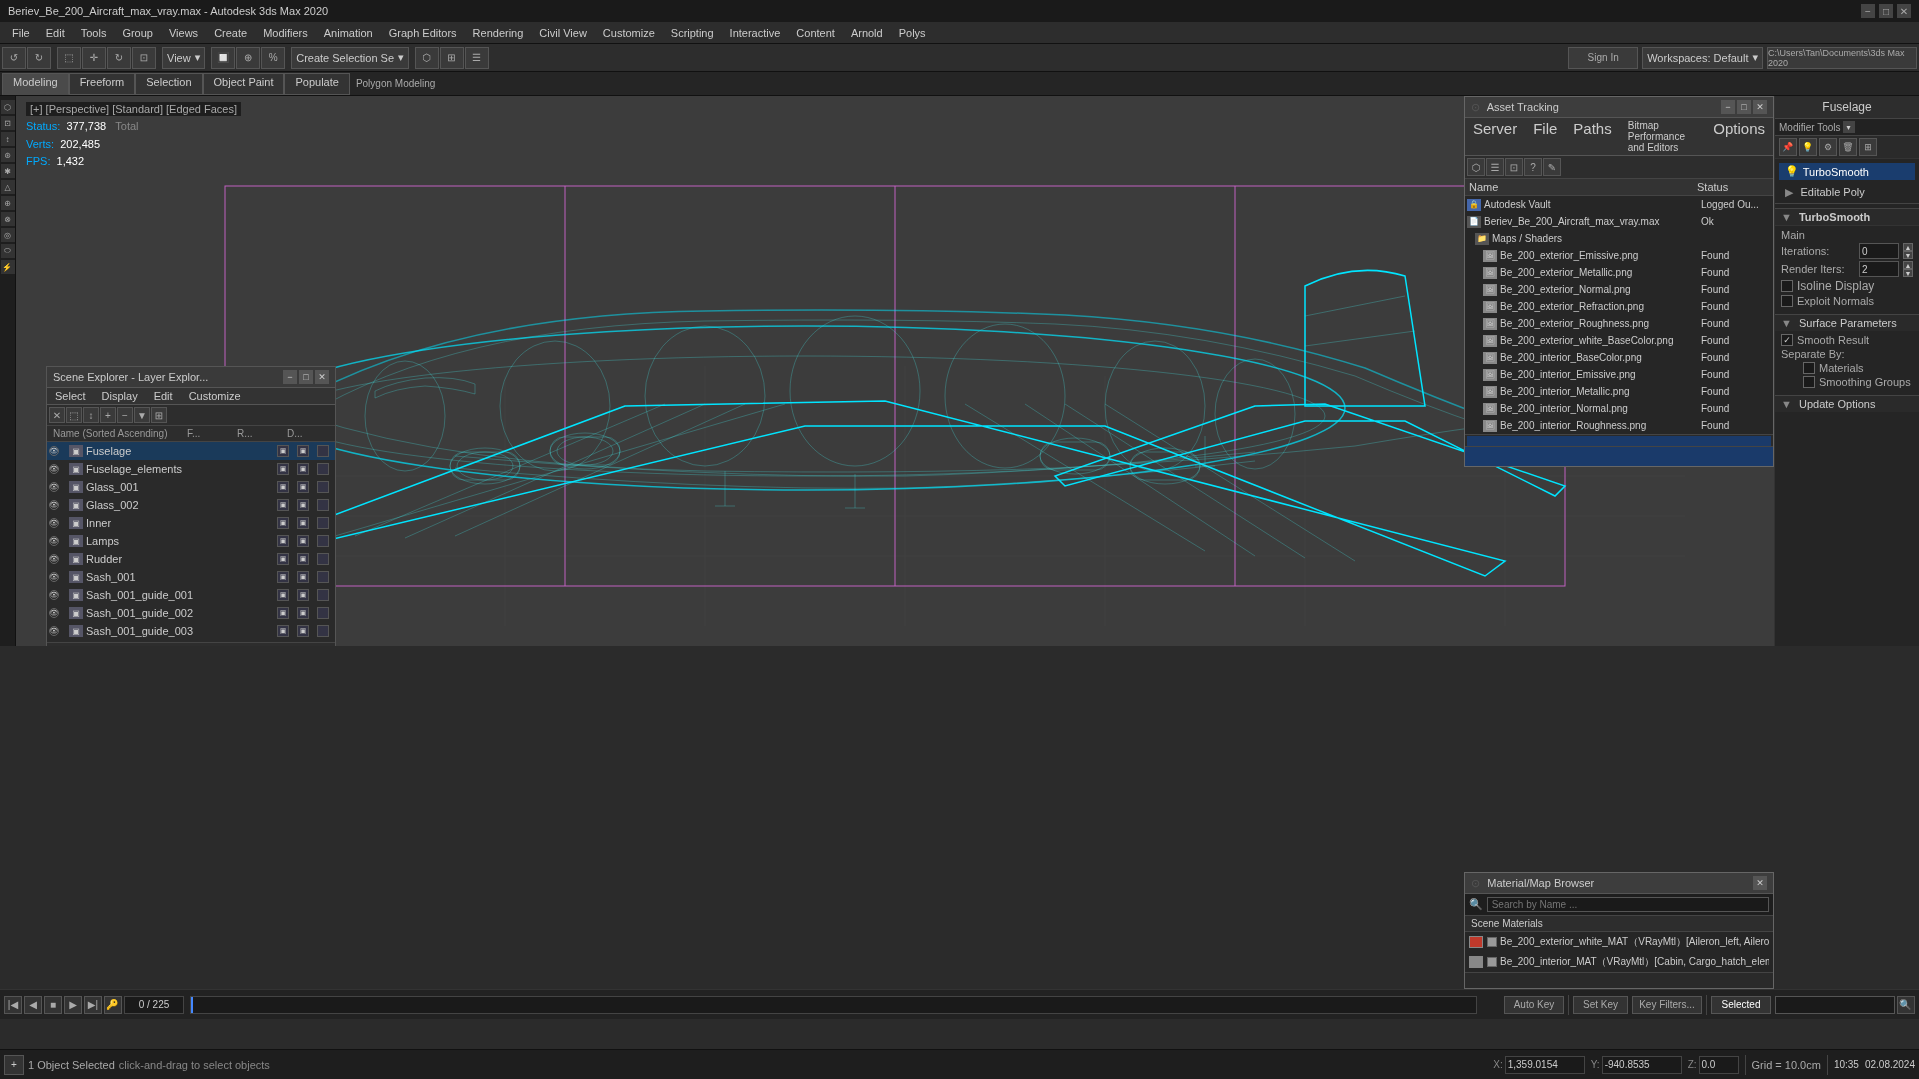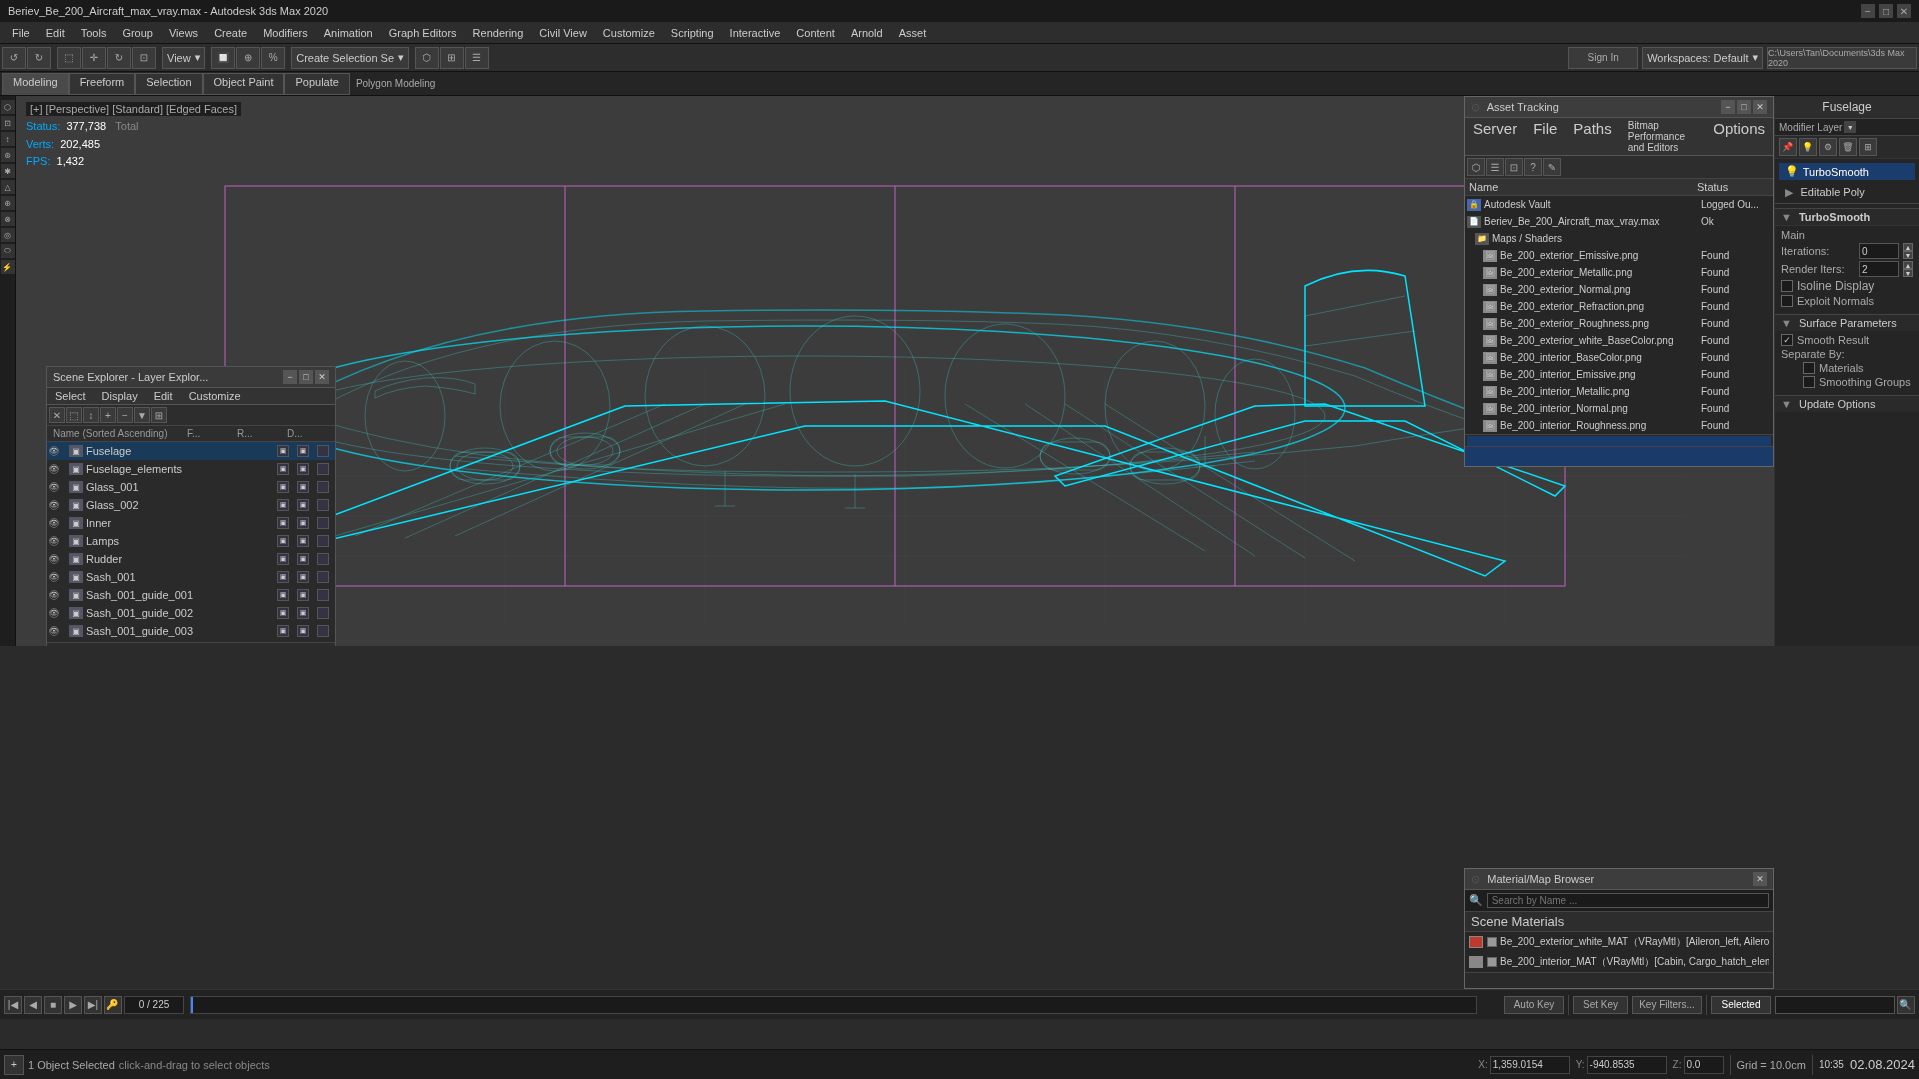--- a/index.html
+++ b/index.html
@@ -64,21 +64,21 @@
     #asset-list { background: #262626; }
     .ap-row { display: flex; align-items: center; height: 17px; padding: 0 2px; }
     .ap-name { flex: 1; font-size: 10px; color: #ccc; white-space: nowrap; overflow: hidden; }
     .ap-status { width: 70px; font-size: 10px; color: #ccc; }
 
     
     #mat-panel { position: absolute; right: 145px; bottom: 60px; width: 310px; background: #2b2b2b; border: 1px solid #666; z-index: 10; }
     #mat-panel-title { background: #3d3d3d; padding: 3px 6px; display: flex; align-items: center; justify-content: space-between; font-size: 11px; color: #ccc; border-bottom: 1px solid #555; }
     #mat-search { background: #1e1e1e; padding: 3px 4px; border-bottom: 1px solid #444; display: flex; align-items: center; }
     #mat-search input { background: #1a1a1a; border: 1px solid #555; color: #ccc; font-size: 10px; padding: 1px 4px; width: 100%; }
-    #mat-scene-label { background: #2d2d2d; padding: 2px 6px; font-size: 13px; color: #ccc; border-bottom: 1px solid #444; }
+    #mat-scene-label { background: #2d2d2d; padding: 2px 6px; font-size: 10px; color: #ccc; border-bottom: 1px solid #444; }
     #mat-list { background: #262626; }
     .mat-row { display: flex; align-items: center; height: 20px; padding: 0 4px; }
     .mat-name { flex: 1; font-size: 10px; color: #ccc; white-space: nowrap; overflow: hidden; }
     #mat-footer { height: 16px; background: #2a2a2a; border-top: 1px solid #444; }
 
     
     #right-panel { width: 145px; background: #252525; border-left: 1px solid #333; display: flex; flex-direction: column; }
     #rp-name { padding: 4px 6px; font-size: 12px; color: #ccc; background: #2d2d2d; border-bottom: 1px solid #444; text-align: center; }
     #rp-modifier-list { padding: 2px 4px; background: #222; border-bottom: 1px solid #444; display: flex; align-items: center; gap: 2px; }
     .rp-modifier-label { font-size: 10px; color: #aaa; }
@@ -139,21 +139,21 @@
     <div class="menu-item">Modifiers</div>
     <div class="menu-item">Animation</div>
     <div class="menu-item">Graph Editors</div>
     <div class="menu-item">Rendering</div>
     <div class="menu-item">Civil View</div>
     <div class="menu-item">Customize</div>
     <div class="menu-item">Scripting</div>
     <div class="menu-item">Interactive</div>
     <div class="menu-item">Content</div>
     <div class="menu-item">Arnold</div>
-    <div class="menu-item">Asset</div>
+    <div class="menu-item">Polys</div>
   </div>
 
 <div id="toolbar1">
   <div class="tb-btn">↺</div>
   <div class="tb-btn">↻</div>
   <div class="tb-sep"></div>
   <div class="tb-btn">⬚</div>
   <div class="tb-btn">✛</div>
   <div class="tb-btn">↻</div>
   <div class="tb-btn">⊡</div>
@@ -649,21 +649,21 @@
       </div>
     <div style="height:12px;background:#2a2a2a;border-top:1px solid #444;">
       <div style="height:10px;background:#1a3a6a;margin:1px 2px;"></div>
     </div>
     <div style="height:20px;background:#1a3a6a;border-top:1px solid #444;"></div>
   </div>
 
   <div id="right-panel">
     <div id="rp-name">Fuselage</div>
     <div id="rp-modifier-list">
-      <span class="rp-modifier-label">Modifier Layer</span>
+      <span class="rp-modifier-label">Modifier Tools</span>
       <div class="rp-modifier-dropdown">▾</div>
     </div>
     <div id="rp-icons">
       <div class="rp-icon">📌</div>
       <div class="rp-icon">💡</div>
       <div class="rp-icon">⚙</div>
       <div class="rp-icon">🗑</div>
       <div class="rp-icon">⊞</div>
     </div>
 
@@ -806,15 +806,15 @@
       <div style="width:80px;height:18px;background:#1a1a1a;border:1px solid #444;font-size:10px;color:#ccc;display:flex;align-items:center;padding:0 2px;">-940.8535</div>
     </div>
     <div class="coord-group">
       <span class="coord-label">Z:</span>
       <div style="width:40px;height:18px;background:#1a1a1a;border:1px solid #444;font-size:10px;color:#ccc;display:flex;align-items:center;padding:0 2px;">0.0</div>
     </div>
     <div style="width:1px;height:20px;background:#444;"></div>
     <div class="status-text">Grid = 10.0cm</div>
     <div style="width:1px;height:20px;background:#444;"></div>
     <div style="font-size:10px;color:#ccc;">10:35</div>
-    <div style="font-size:13px;color:#ccc;">02.08.2024</div>
+    <div style="font-size:10px;color:#ccc;">02.08.2024</div>
   </div>
 </div>
 
 </body></html>

